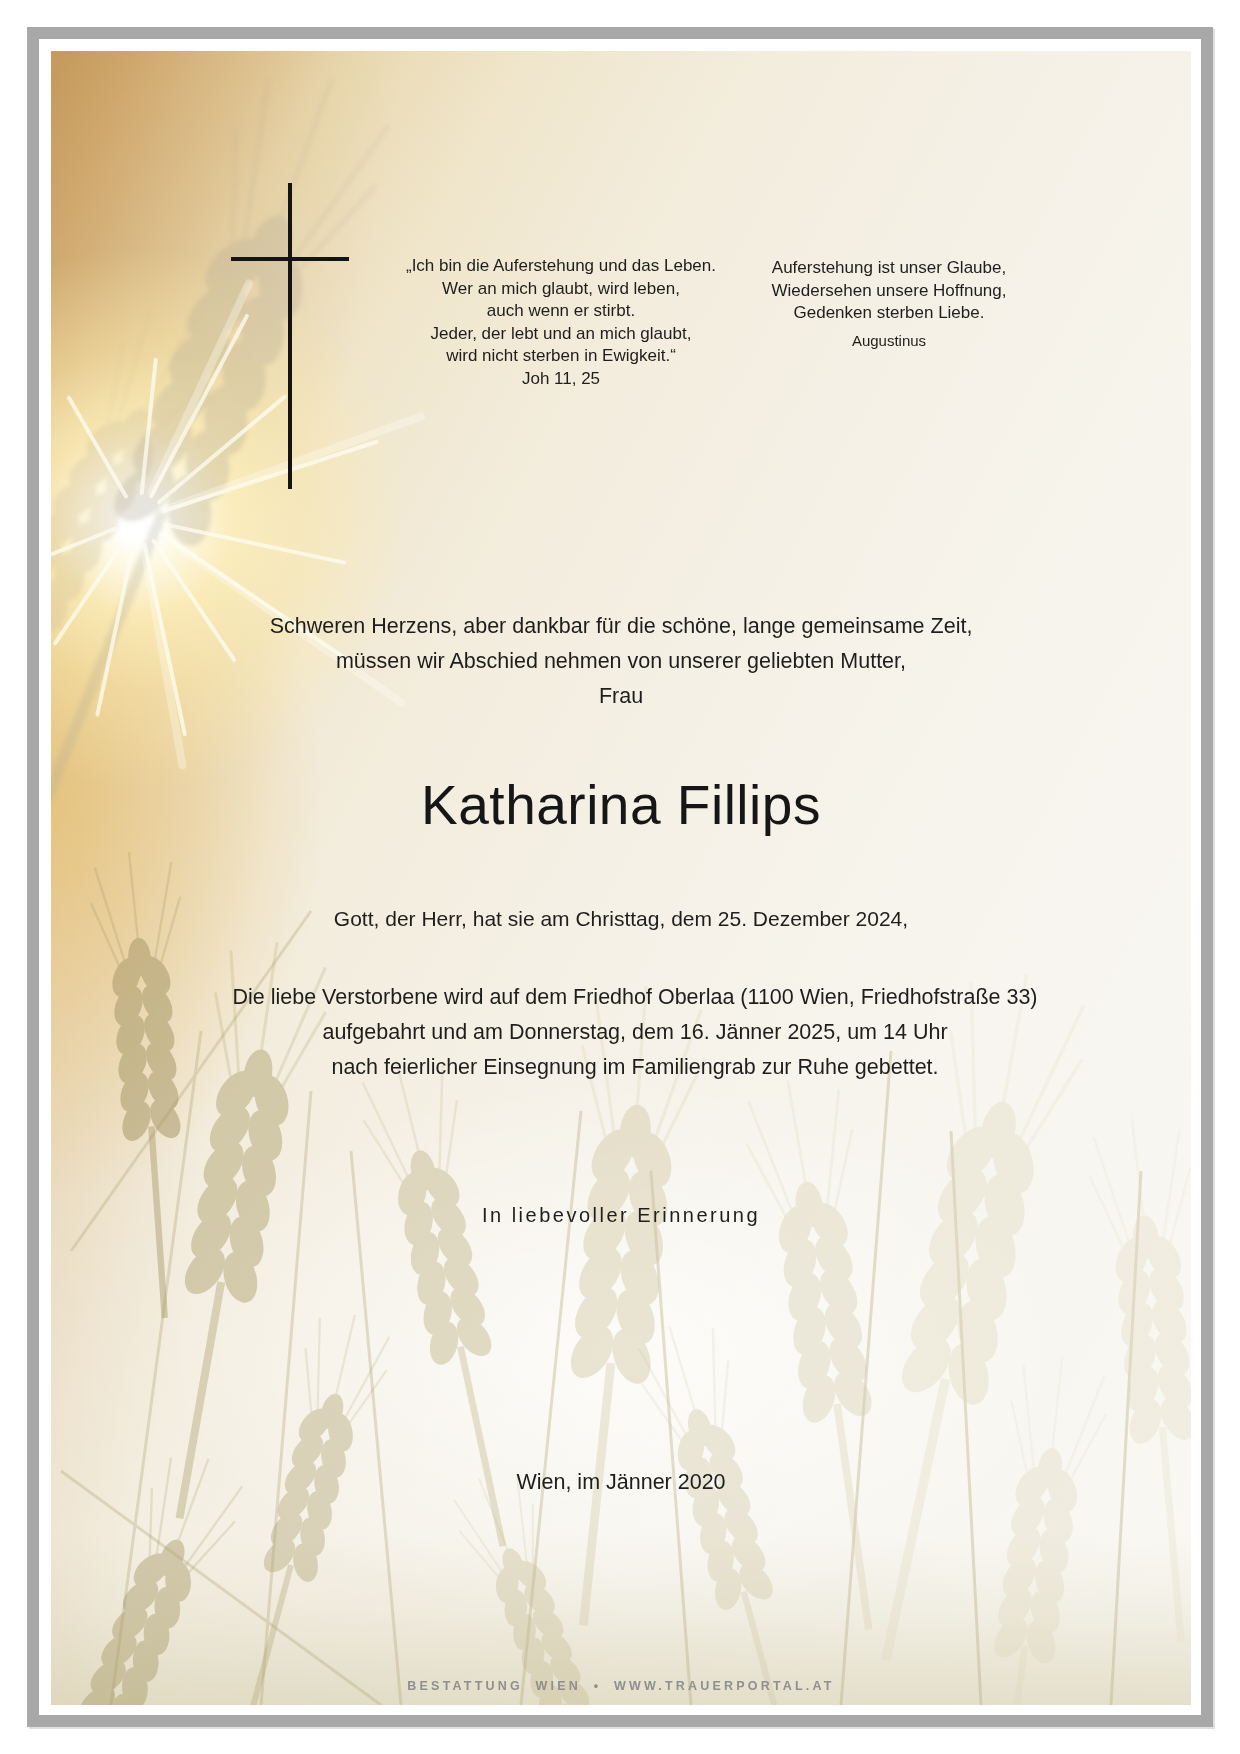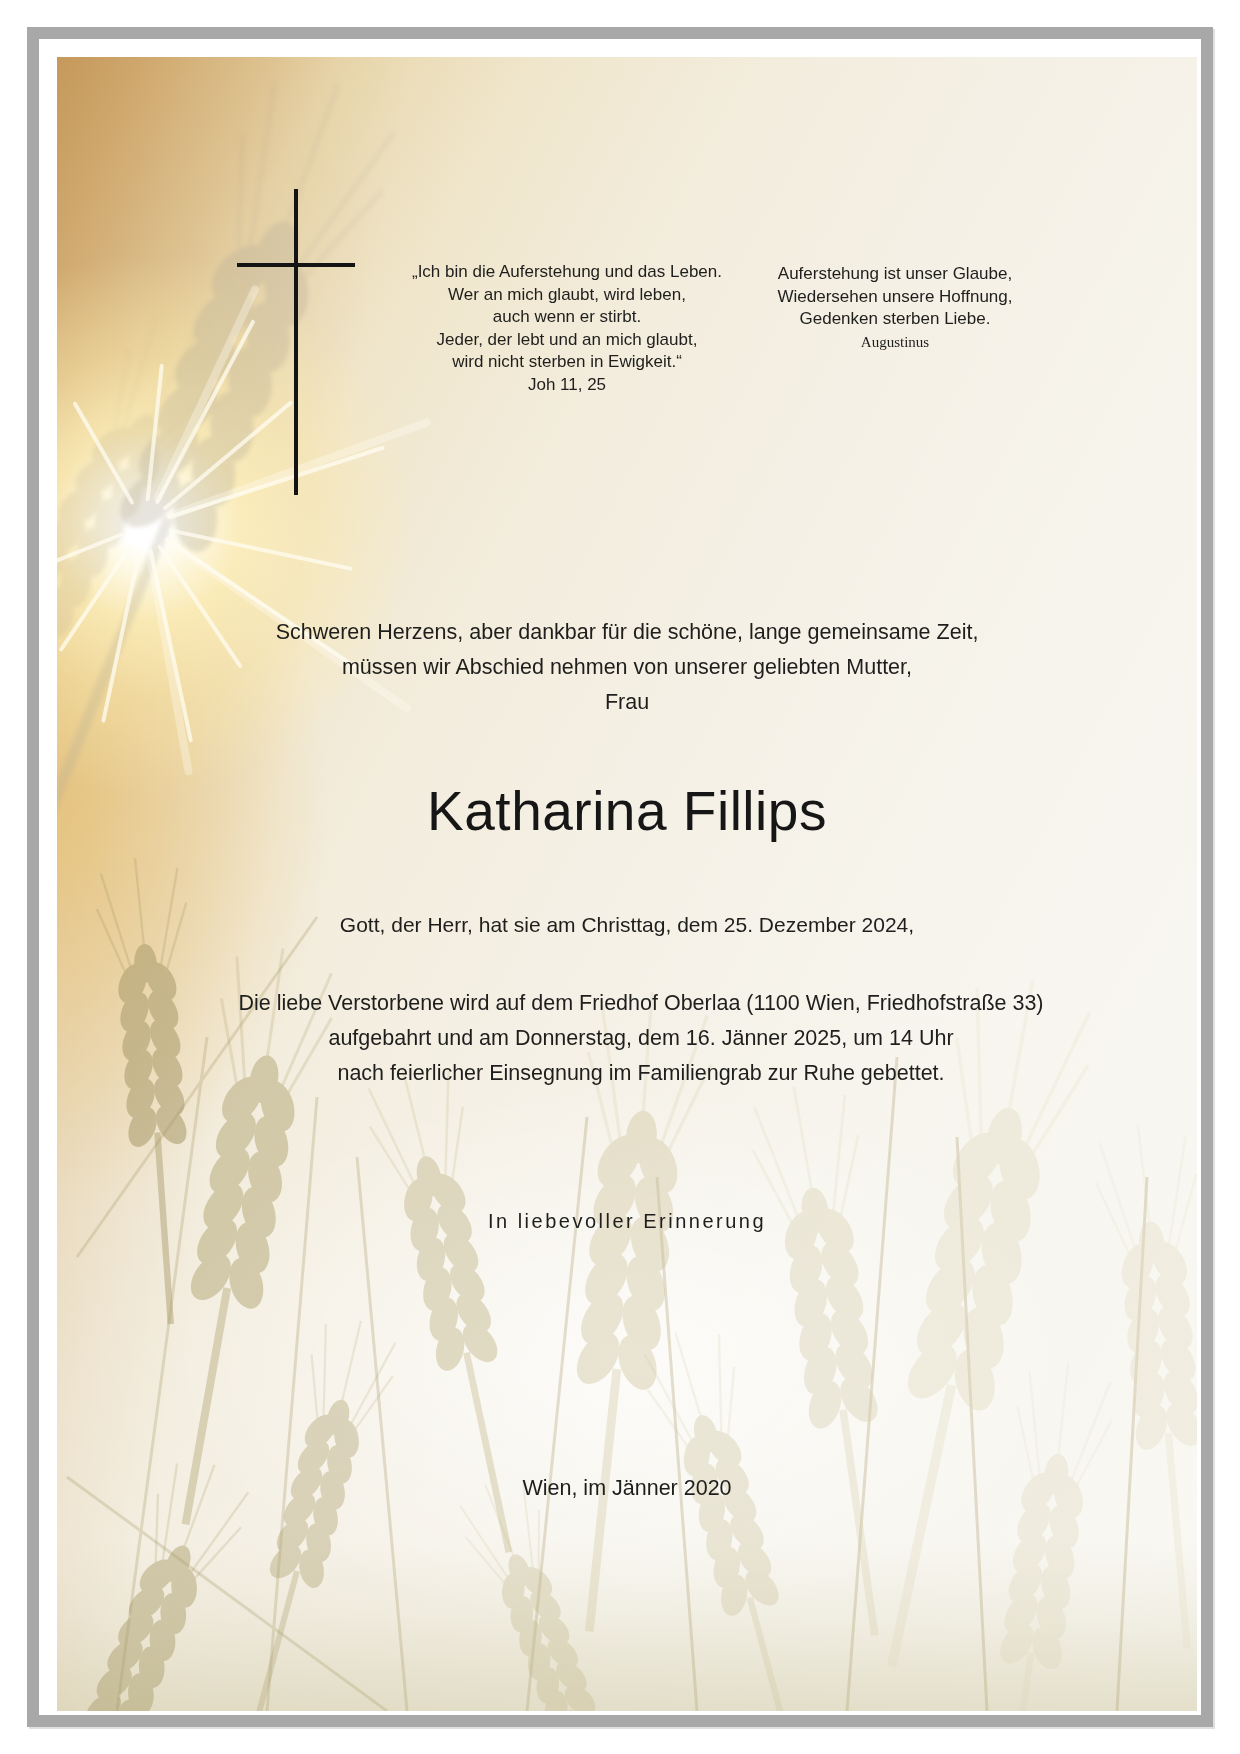--- a/index.html
+++ b/index.html
@@ -4,41 +4,41 @@
 <style>
   html,body{margin:0;padding:0;background:#ffffff;}
   .page{
     position:relative;width:1240px;height:1754px;background:#ffffff;overflow:hidden;
     font-family:"Liberation Sans", sans-serif;color:#1e1e1c;
   }
   .sheet{
     position:absolute;inset:27px;
     border:12px solid #a8a8a8;
     box-shadow:2px 2px 0 rgba(0,0,0,.12);
-    padding:18px;background:#ffffff;box-sizing:border-box;
+    padding:12px;background:#ffffff;box-sizing:border-box;
   }
   .artwork{
     position:relative;width:1140px;height:1654px;overflow:hidden;
     background:
       radial-gradient(circle at 88px 468px, #ffffff 0 22px, rgba(255,252,235,.96) 42px, rgba(255,241,188,.78) 95px, rgba(253,235,170,.42) 170px, rgba(253,235,170,0) 270px),
       radial-gradient(ellipse 380px 540px at 0px 760px, rgba(231,190,108,.65), rgba(231,190,108,0) 72%),
       radial-gradient(ellipse 640px 380px at 570px 1300px, rgba(255,255,255,.72), rgba(255,255,255,0) 72%),
       linear-gradient(to top, rgba(199,190,148,.42) 0px, rgba(199,190,148,.14) 95px, rgba(199,190,148,0) 170px),
       linear-gradient(100deg, rgba(198,153,92,.5) 0px, rgba(198,153,92,.24) 130px, rgba(198,153,92,0) 350px),
       linear-gradient(118deg, #c6995c 0%, #d8b780 6%, #e9d8ae 14%, #f0e6cc 24%, #f3edde 36%, #f5f1e7 52%, #f7f5ee 70%, #f9f8f3 100%);
   }
   .deco{position:absolute;inset:0;z-index:1;}
   .cross-bar{position:absolute;background:#141414;z-index:2;}
   .cross-v{left:237px;top:132px;width:4px;height:306px;}
   .cross-h{left:180px;top:206px;width:118px;height:4px;}
   .txt{position:absolute;z-index:3;text-align:center;}
   .quote-left{left:318px;top:204px;width:384px;font-size:17px;line-height:22.5px;}
   .quote-right{left:688px;top:206px;width:300px;font-size:17px;line-height:22.5px;}
   .ref{font-size:17px;}
-  .attr{font-size:15px;font-family:Liberation Serif, serif;}
+  .attr{margin-top:5px;font-size:15px;}
   .intro{left:0;top:558px;width:100%;font-size:21.5px;line-height:35px;}
   .name{left:0;top:722px;width:100%;font-size:55px;letter-spacing:.5px;color:#161616;}
   .death{left:0;top:851px;width:100%;font-size:21px;line-height:34px;}
   .funeral{left:0;top:929px;width:100%;font-size:21.5px;line-height:35px;margin-left:14px;}
   .memoriam{left:0;top:1153px;width:100%;font-size:20px;letter-spacing:2.5px;}
   .mourners{left:0;top:1198px;width:100%;font-size:26px;}
   .dateline{left:0;top:1419px;width:100%;font-size:21.5px;}
   .footer{left:0;top:1628px;width:100%;font-size:12.5px;font-weight:700;letter-spacing:3.2px;word-spacing:6px;color:#8f8f8f;}
   .line{display:block;}
 </style>
@@ -197,16 +197,17 @@
       <div class="txt funeral">
         <span class="line">Die liebe Verstorbene wird auf dem Friedhof Oberlaa (1100 Wien, Friedhofstraße 33)</span>
         <span class="line">aufgebahrt und am Donnerstag, dem 16. Jänner 2025, um 14 Uhr</span>
         <span class="line">nach feierlicher Einsegnung im Familiengrab zur Ruhe gebettet.</span>
       </div>
 
       <div class="txt memoriam">In liebevoller Erinnerung</div>
 
       <div class="txt dateline">Wien, im Jänner 2020</div>
 
+      <div class="txt footer">BESTATTUNG WIEN • WWW.TRAUERPORTAL.AT</div>
 
     </div>
   </div>
 </div>
 
 </body></html>

